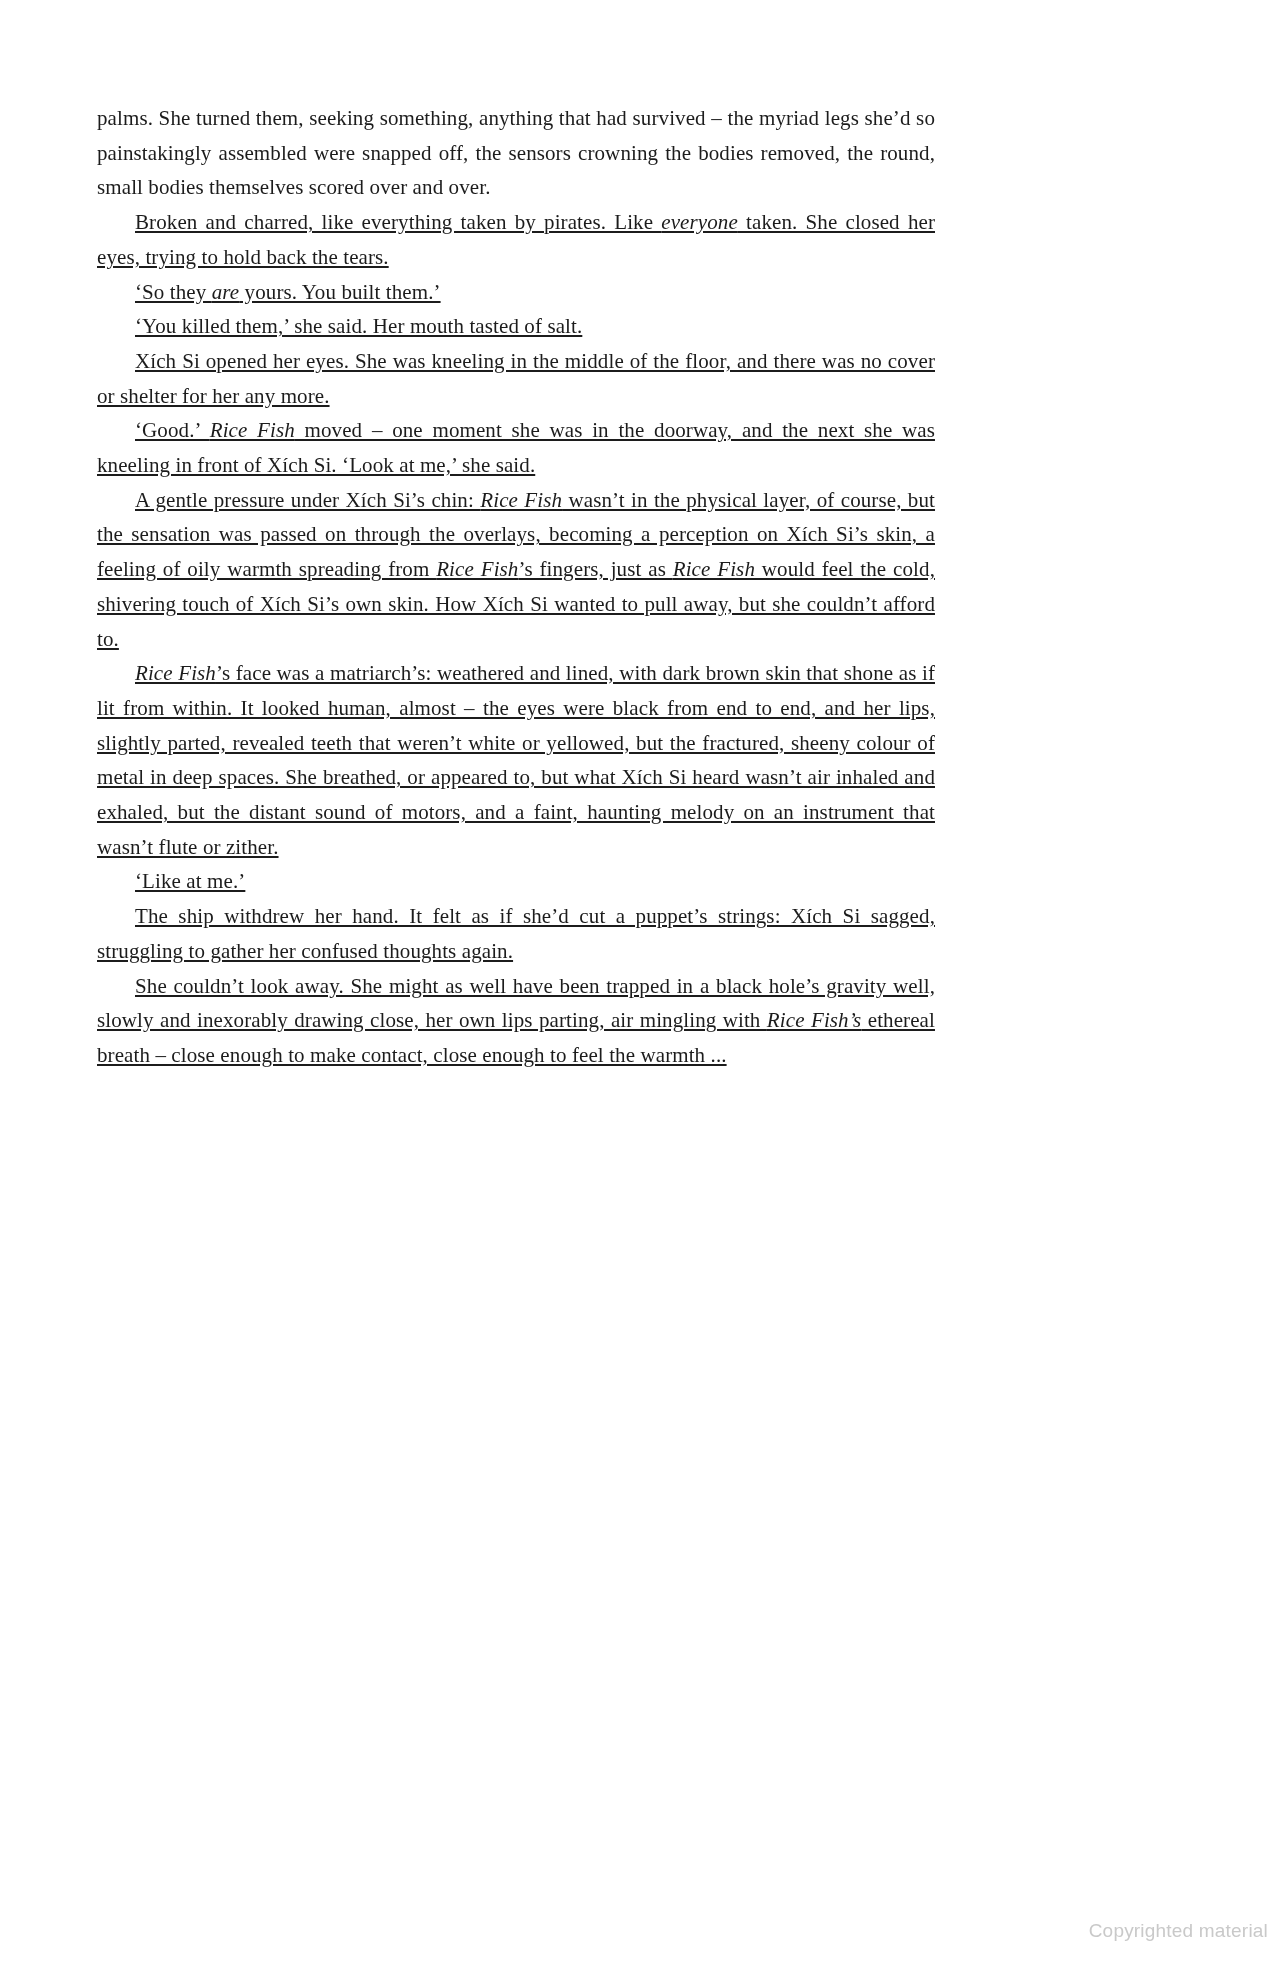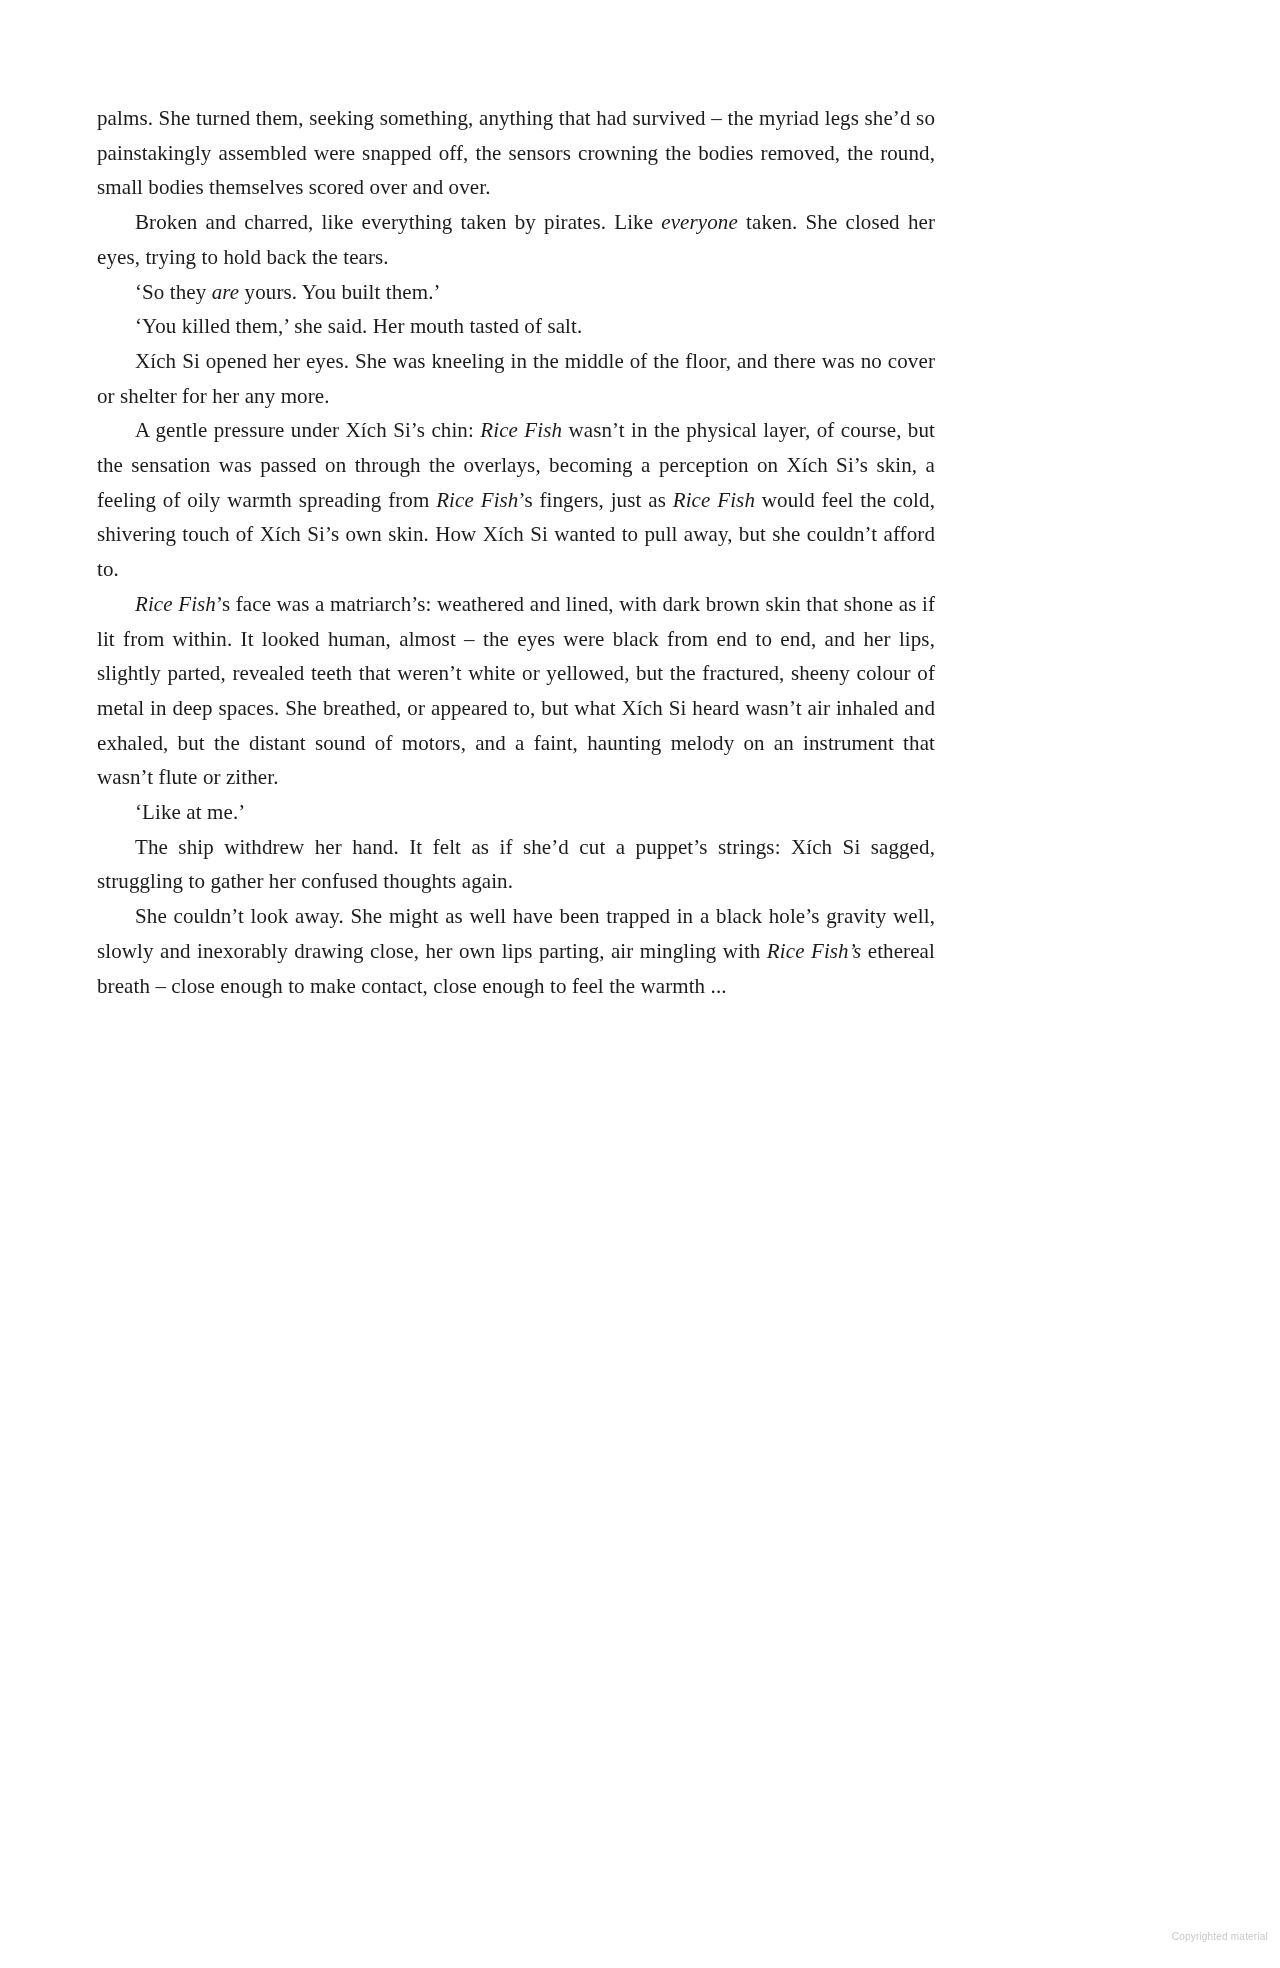--- a/index.html
+++ b/index.html
@@ -29,44 +29,46 @@
     color: #1c1c1c;
     text-align: justify;
     letter-spacing: 0.1px;
   }
   #text-block p {
     margin: 0;
     padding: 0;
   }
   #text-block p.indent {
     text-indent: 38px;
+    text-decoration: underline;
   }
   #text-block em {
     font-style: italic;
   }
   .watermark {
     position: absolute;
     right: 12px;
     bottom: 26px;
     font-family: "Liberation Sans", sans-serif;
-    font-size: 10px;
+    font-size: 19px;
     color: #c9c9c9;
     letter-spacing: 0.2px;
   }
 </style>
 </head>
 <body style="background: rgb(255, 255, 255);">
 
 <div class="page">
   <div id="text-block" style="color: rgb(28, 28, 28);">
       <p><span>palms. She turned them, seeking something, anything that had survived – the myriad legs she’d so painstakingly assembled were snapped off, the sensors crowning the bodies removed, the round, small bodies themselves scored over and over.</span></p>
       <p class="indent"><span>Broken and charred, like everything taken by pirates. Like </span><em>everyone</em><span> taken. She closed her eyes, trying to hold back the tears.</span></p>
       <p class="indent"><span>‘So they </span><em>are</em><span> yours. You built them.’</span></p>
       <p class="indent"><span>‘You killed them,’ she said. Her mouth tasted of salt.</span></p>
       <p class="indent"><span>Xích Si opened her eyes. She was kneeling in the middle of the floor, and there was no cover or shelter for her any more.</span></p>
+      <p class="indent"><span>‘Good.’ </span><em>Rice Fish</em><span> moved – one moment she was in the doorway, and the next she was kneeling in front of Xích Si. ‘Look at me,’ she said.</span></p>
       <p class="indent"><span>A gentle pressure under Xích Si’s chin: </span><em>Rice Fish</em><span> wasn’t in the physical layer, of course, but the sensation was passed on through the overlays, becoming a perception on Xích Si’s skin, a feeling of oily warmth spreading from </span><em>Rice Fish</em><span>’s fingers, just as </span><em>Rice Fish</em><span> would feel the cold, shivering touch of Xích Si’s own skin. How Xích Si wanted to pull away, but she couldn’t afford to.</span></p>
       <p class="indent"><em>Rice Fish</em><span>’s face was a matriarch’s: weathered and lined, with dark brown skin that shone as if lit from within. It looked human, almost – the eyes were black from end to end, and her lips, slightly parted, revealed teeth that weren’t white or yellowed, but the fractured, sheeny colour of metal in deep spaces. She breathed, or appeared to, but what Xích Si heard wasn’t air inhaled and exhaled, but the distant sound of motors, and a faint, haunting melody on an instrument that wasn’t flute or zither.</span></p>
       <p class="indent"><span>‘Like at me.’</span></p>
       <p class="indent"><span>The ship withdrew her hand. It felt as if she’d cut a puppet’s strings: Xích Si sagged, struggling to gather her confused thoughts again.</span></p>
       <p class="indent"><span>She couldn’t look away. She might as well have been trapped in a black hole’s gravity well, slowly and inexorably drawing close, her own lips parting, air mingling with </span><em>Rice Fish’s</em><span> ethereal breath – close enough to make contact, close enough to feel the warmth ...</span></p>
     </div>
   <div class="watermark" style="color: rgb(201, 201, 201);">Copyrighted material</div>
 </div>
 
 </body></html>

